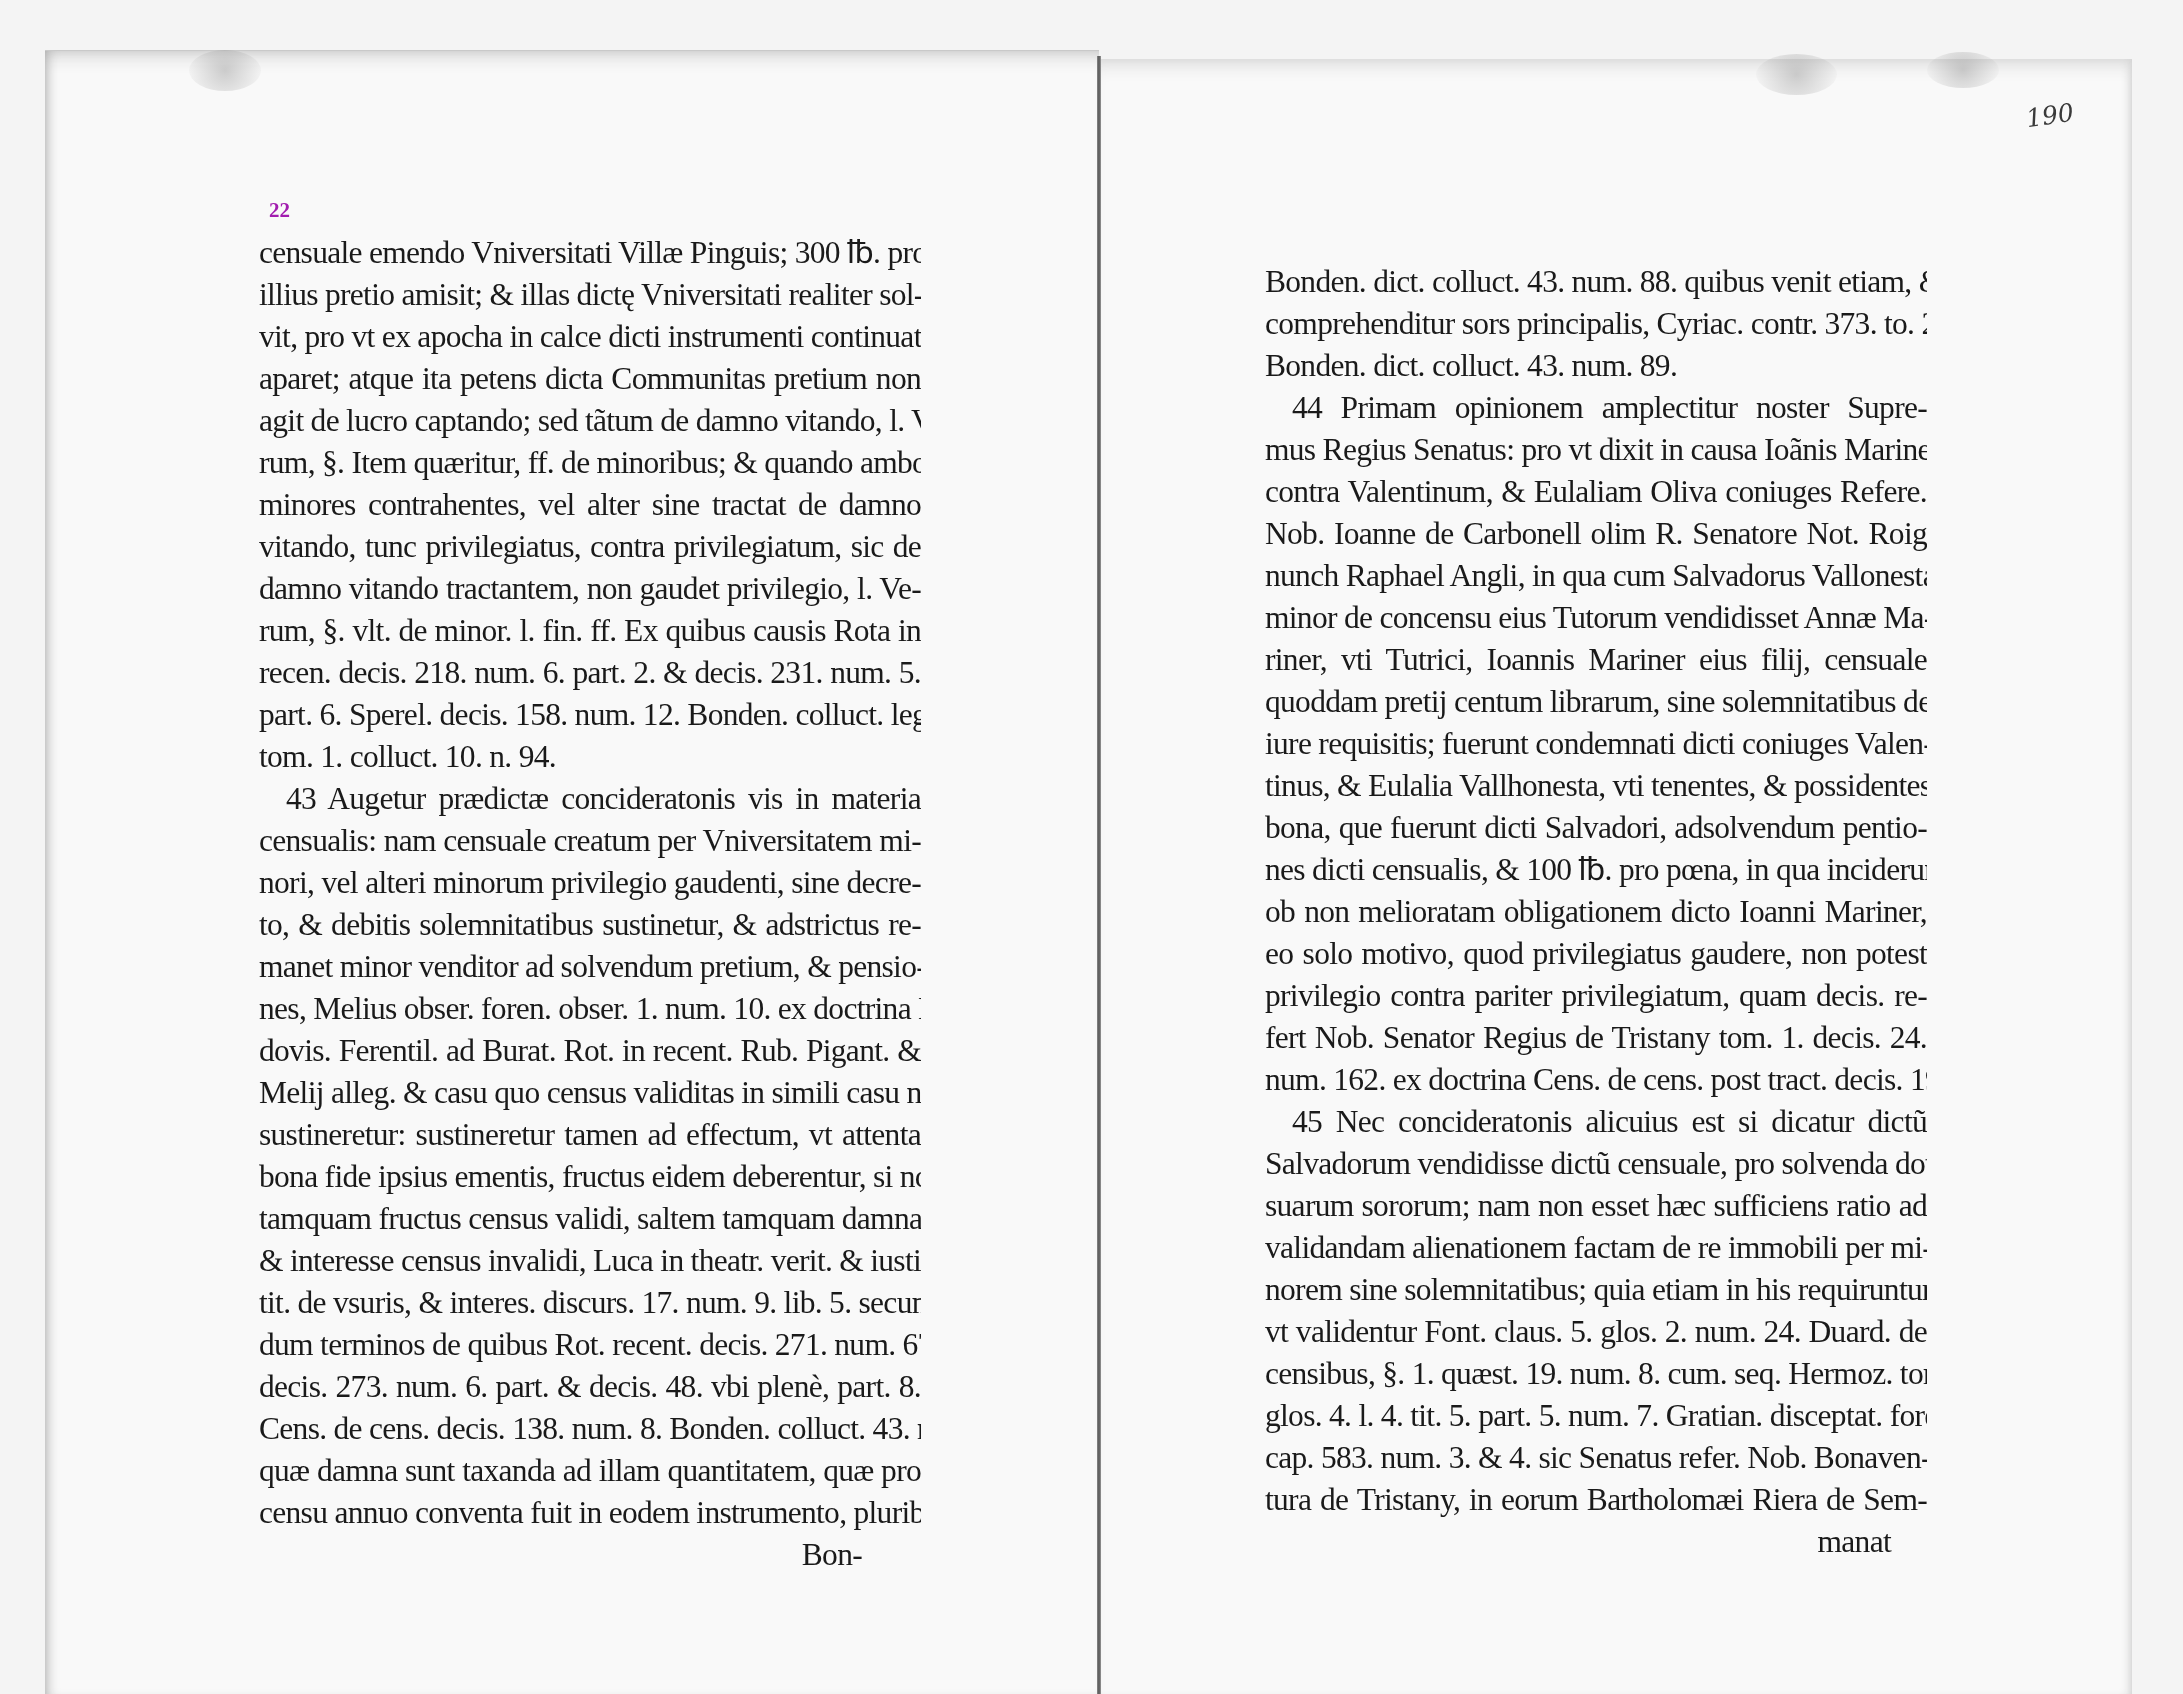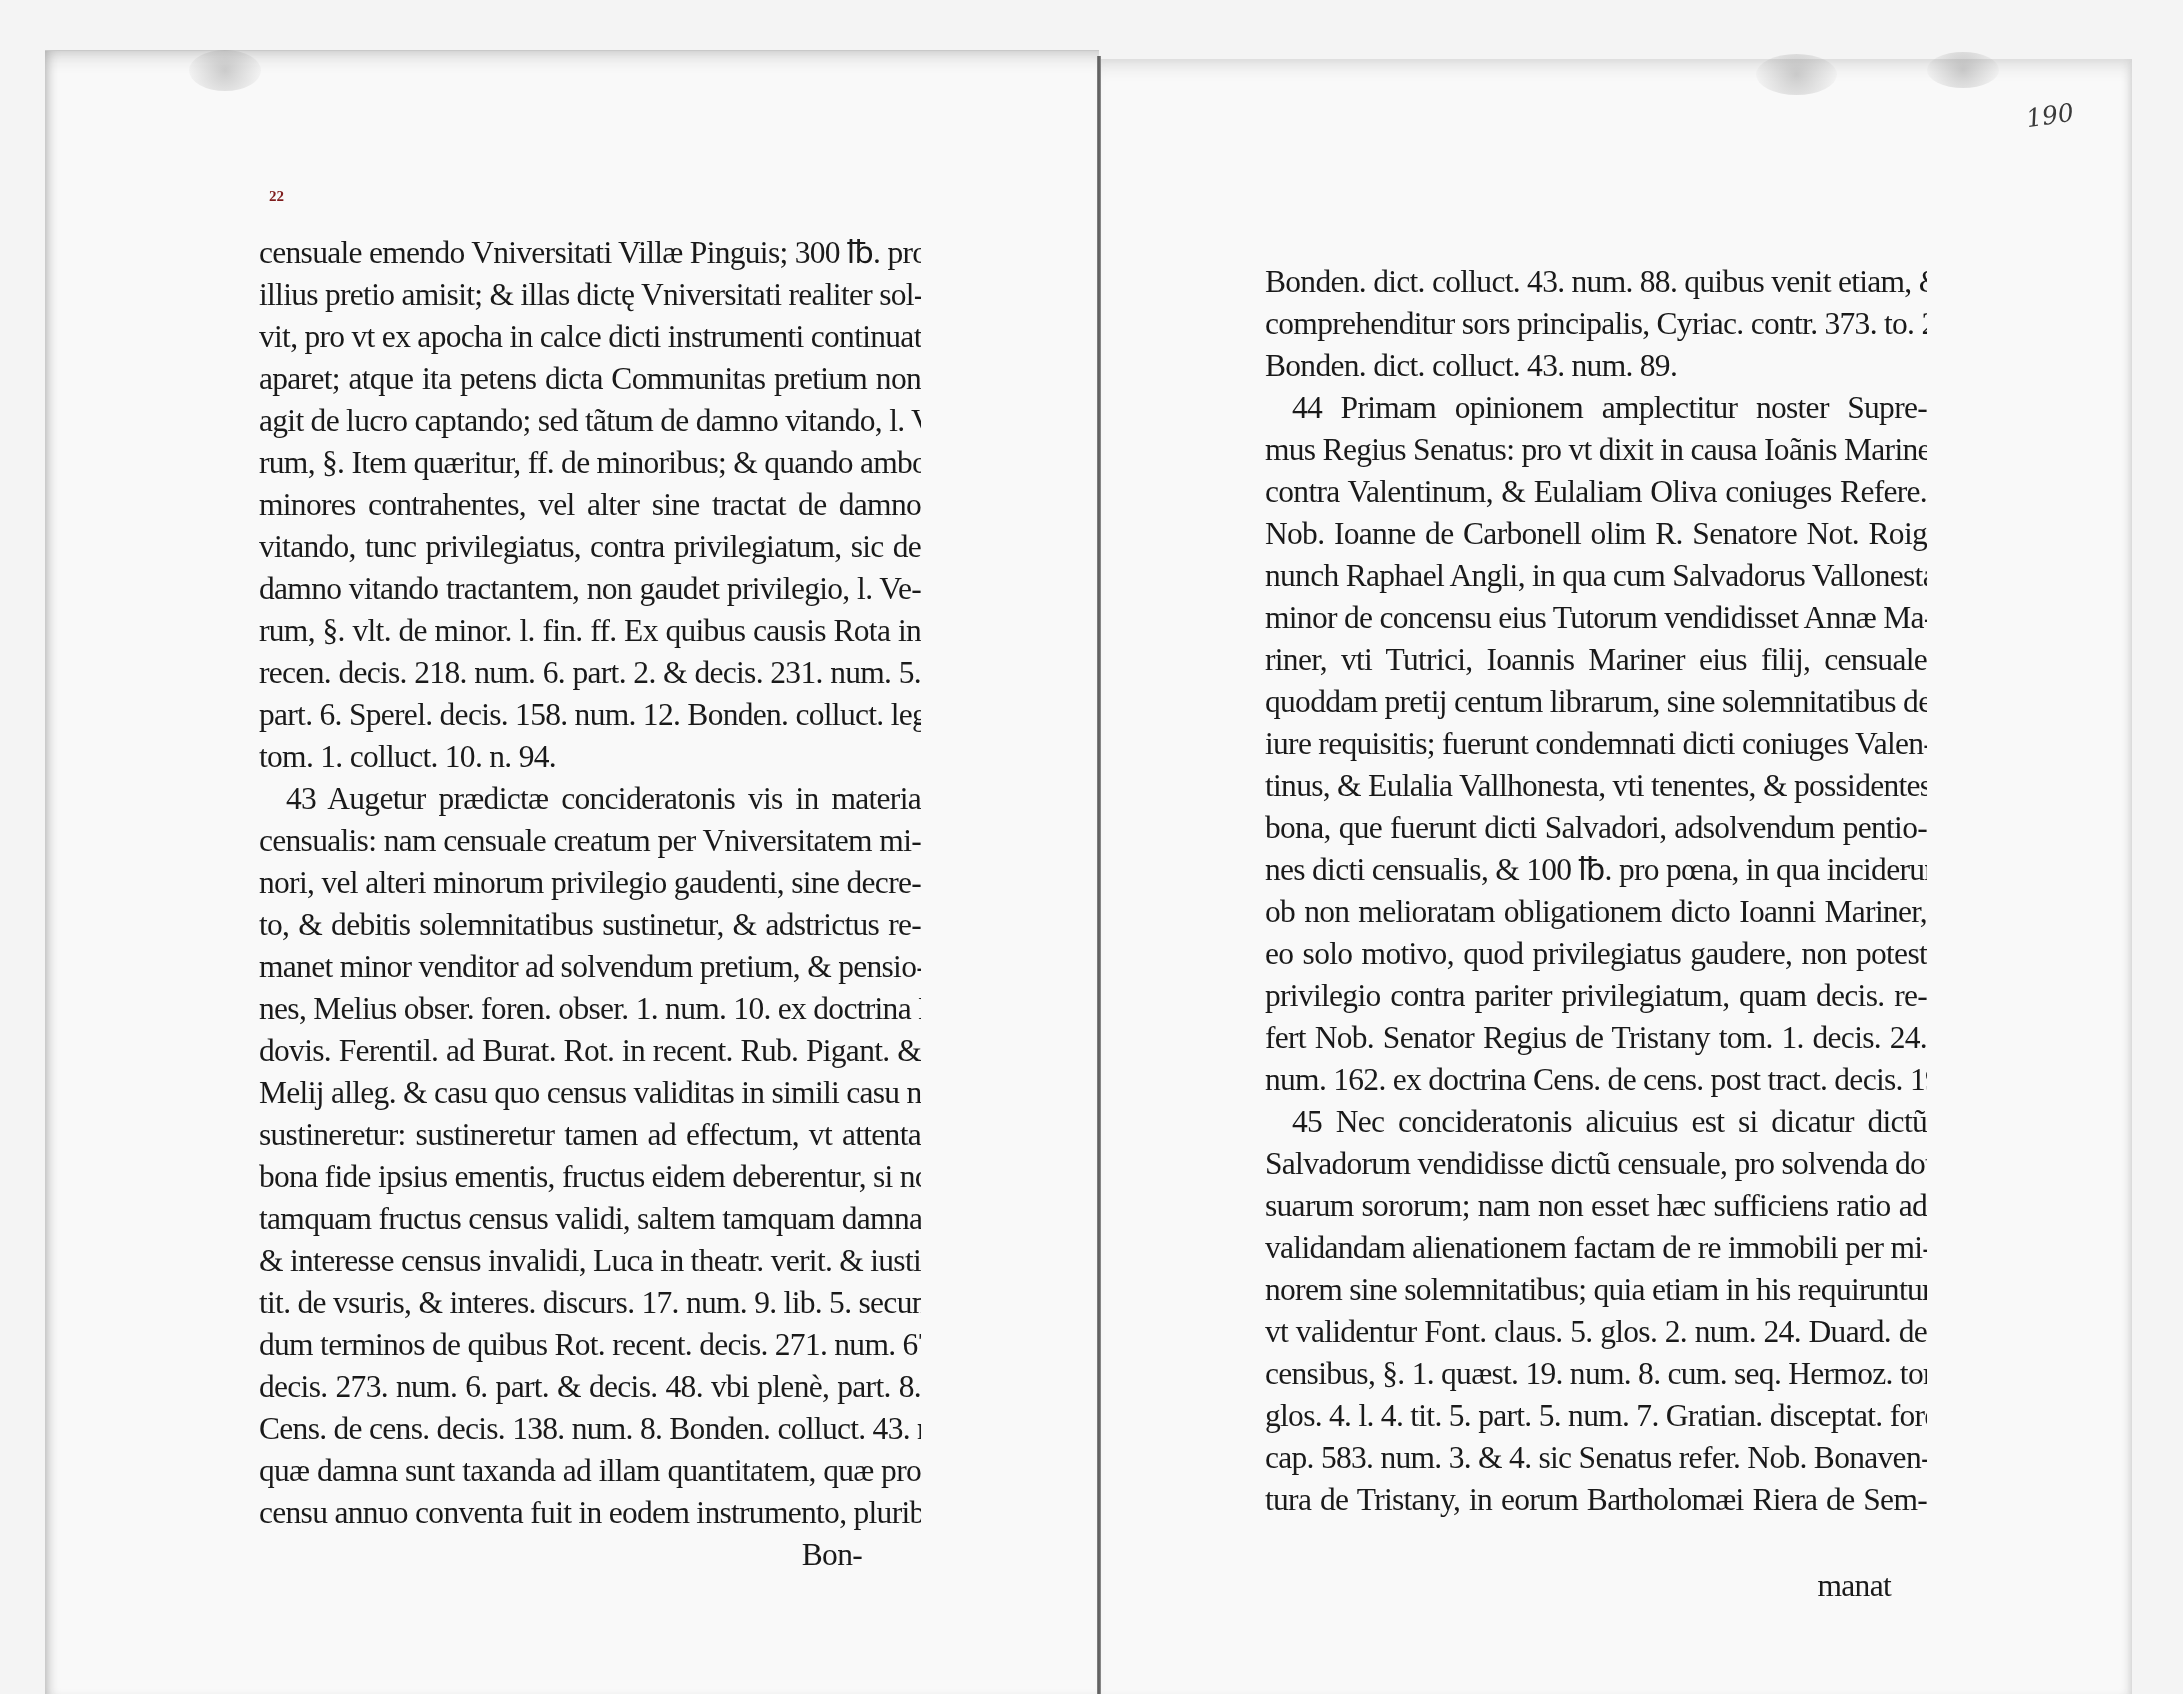--- a/index.html
+++ b/index.html
@@ -25,22 +25,22 @@
   .gutter {
     position: absolute; left: 1097px; top: 56px; width: 4px; height: 1638px;
     background: linear-gradient(90deg, #8a8a8a, #555 50%, #9a9a9a);
   }
   .folio {
     position: absolute; left: 2026px; top: 101px;
     font-family: "DejaVu Serif", serif; font-style: italic;
     font-size: 25px; color: #3a3a3a; transform: rotate(-8deg);
   }
   .page-num {
-    position: absolute; left: 269px; top: 188px;
-    font-size: 15px; font-weight: bold; color: #7f1d1d;
+    position: absolute; left: 269px; top: 198px;
+    font-size: 21px; font-weight: bold; color: #a21caf;
   }
   .text-block {
     position: absolute;
     font-size: 31.5px; line-height: 42px;
     letter-spacing: -0.7px;
   }
   .left-block { left: 259px; top: 232px; width: 662px; }
   .right-block { left: 1265px; top: 261px; width: 662px; }
   .line {
     display: block; white-space: nowrap;
@@ -128,15 +128,15 @@
   <span class="line indent">45   Nec concideratonis alicuius est si dicatur dictũ</span>
   <span class="line">Salvadorum vendidisse dictũ censuale, pro solvenda dote</span>
   <span class="line">suarum sororum; nam non esset hæc sufficiens ratio ad</span>
   <span class="line">validandam alienationem factam de re immobili per mi-</span>
   <span class="line">norem sine solemnitatibus; quia etiam in his requiruntur</span>
   <span class="line">vt validentur Font. claus. 5. glos. 2. num. 24. Duard. de</span>
   <span class="line">censibus, §. 1. quæst. 19. num. 8. cum. seq. Hermoz. tom. 2.</span>
   <span class="line">glos. 4. l. 4. tit. 5. part. 5. num. 7. Gratian. disceptat. forens.</span>
   <span class="line">cap. 583. num. 3. &amp; 4. sic Senatus refer. Nob. Bonaven-</span>
   <span class="line">tura de Tristany, in eorum Bartholomæi Riera de Sem-</span>
-  <span class="line catch" style="padding-right:36px;margin-top:44px;">manat</span>
+  <span class="line catch" style="padding-right:36px;">manat</span>
 </div>
 
 
 </body></html>

